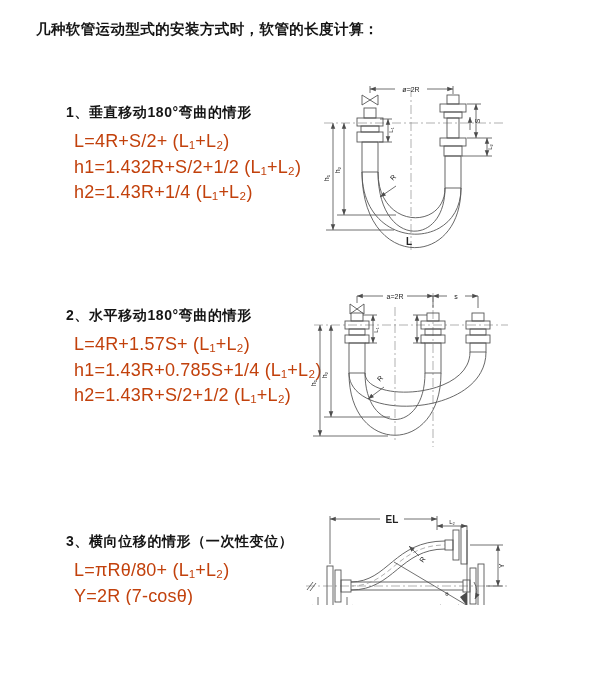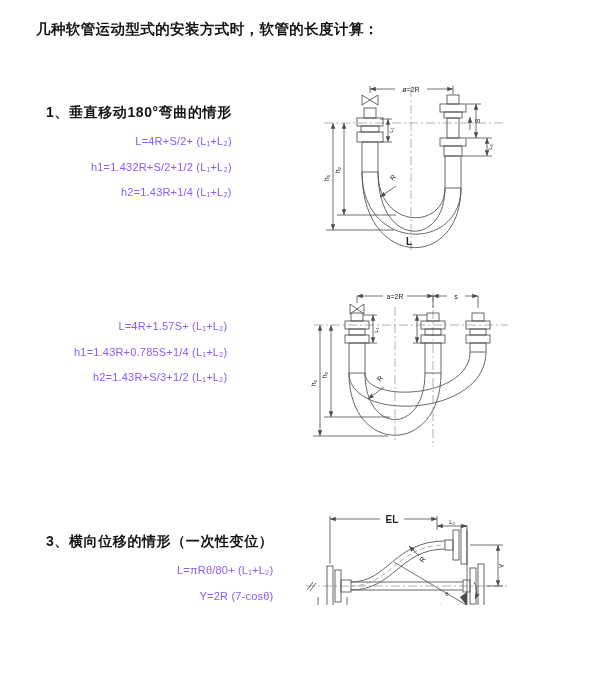--- a/index.html
+++ b/index.html
@@ -1,31 +1,31 @@
 <!DOCTYPE html>
 <html><head>
 <meta charset="utf-8">
 <style>
   * { margin:0; padding:0; box-sizing:border-box; }
   html,body { background:#ffffff; }
   #page {
     position:relative; width:600px; height:605px; background:#ffffff; overflow:hidden;
-    font-family:"Liberation Sans","DejaVu Sans",sans-serif; color:#111;text-align:right;
+    font-family:"Liberation Sans","DejaVu Sans",sans-serif; color:#111;
   }
   .doc-title{
     position:absolute; left:36px; top:20px;
     font-size:14.5px; font-weight:bold; letter-spacing:0.4px; color:#151515;
   }
   .sec{ position:absolute; }
   #sec1{ left:46px; top:104px; }
   #sec2{ left:46px; top:307px; }
   #sec3{ left:46px; top:533px; }
-  .sec-heading{ font-size:14px; font-weight:bold; letter-spacing:0.6px; color:#151515; }
+  .sec-heading{ font-size:14px; font-weight:bold; letter-spacing:0.6px; color:#151515;margin-left:20px; }
   .sec-lines{ margin-top:7px; padding-left:28px; }
-  .formula{ font-size:11px; line-height:25.6px; color:#8b5cf6; letter-spacing:0.2px; white-space:pre; }
+  .formula{ font-size:18px; line-height:25.6px; color:#c2410c; letter-spacing:0.2px; white-space:pre; }
   svg.d{ position:absolute; }
   #d1{ left:300px; top:72px;  }
   #d2{ left:300px; top:283px; }
   #d3{ left:290px; top:500px; }
   .ln  { stroke:#575757; stroke-width:0.9; fill:none; }
   .dim { stroke:#4c4c4c; stroke-width:0.8; fill:none; }
   .cl  { stroke:#8f8f8f; stroke-width:0.7; fill:none; stroke-dasharray:9 3 2 3; }
   .cl2 { stroke:#8f8f8f; stroke-width:0.7; fill:none; stroke-dasharray:5 3; }
   svg text{ fill:#222; font-size:7px; font-family:"Liberation Sans","DejaVu Sans",sans-serif; }
   text.big{ font-size:10px; font-weight:bold; }
@@ -41,24 +41,25 @@
   <div class="sec" id="sec1">
     <div class="sec-heading">1、垂直移动180°弯曲的情形</div>
     <div class="sec-lines">
       <div class="formula">L=4R+S/2+ (L₁+L₂)</div>
       <div class="formula">h1=1.432R+S/2+1/2 (L₁+L₂)</div>
       <div class="formula">h2=1.43R+1/4 (L₁+L₂)</div>
     </div>
   </div>
 
   <div class="sec" id="sec2">
+    <div class="sec-heading">2、水平移动180°弯曲的情形</div>
     <div class="sec-lines">
       <div class="formula">L=4R+1.57S+ (L₁+L₂)</div>
       <div class="formula">h1=1.43R+0.785S+1/4 (L₁+L₂)</div>
-      <div class="formula">h2=1.43R+S/3+1/2 (L₁+L₂)</div>
+      <div class="formula">h2=1.43R+S/2+1/2 (L₁+L₂)</div>
     </div>
   </div>
 
   <div class="sec" id="sec3">
     <div class="sec-heading">3、横向位移的情形（一次性变位）</div>
     <div class="sec-lines">
       <div class="formula">L=πRθ/80+ (L₁+L₂)</div>
       <div class="formula">Y=2R (7-cosθ)</div>
     </div>
   </div>

